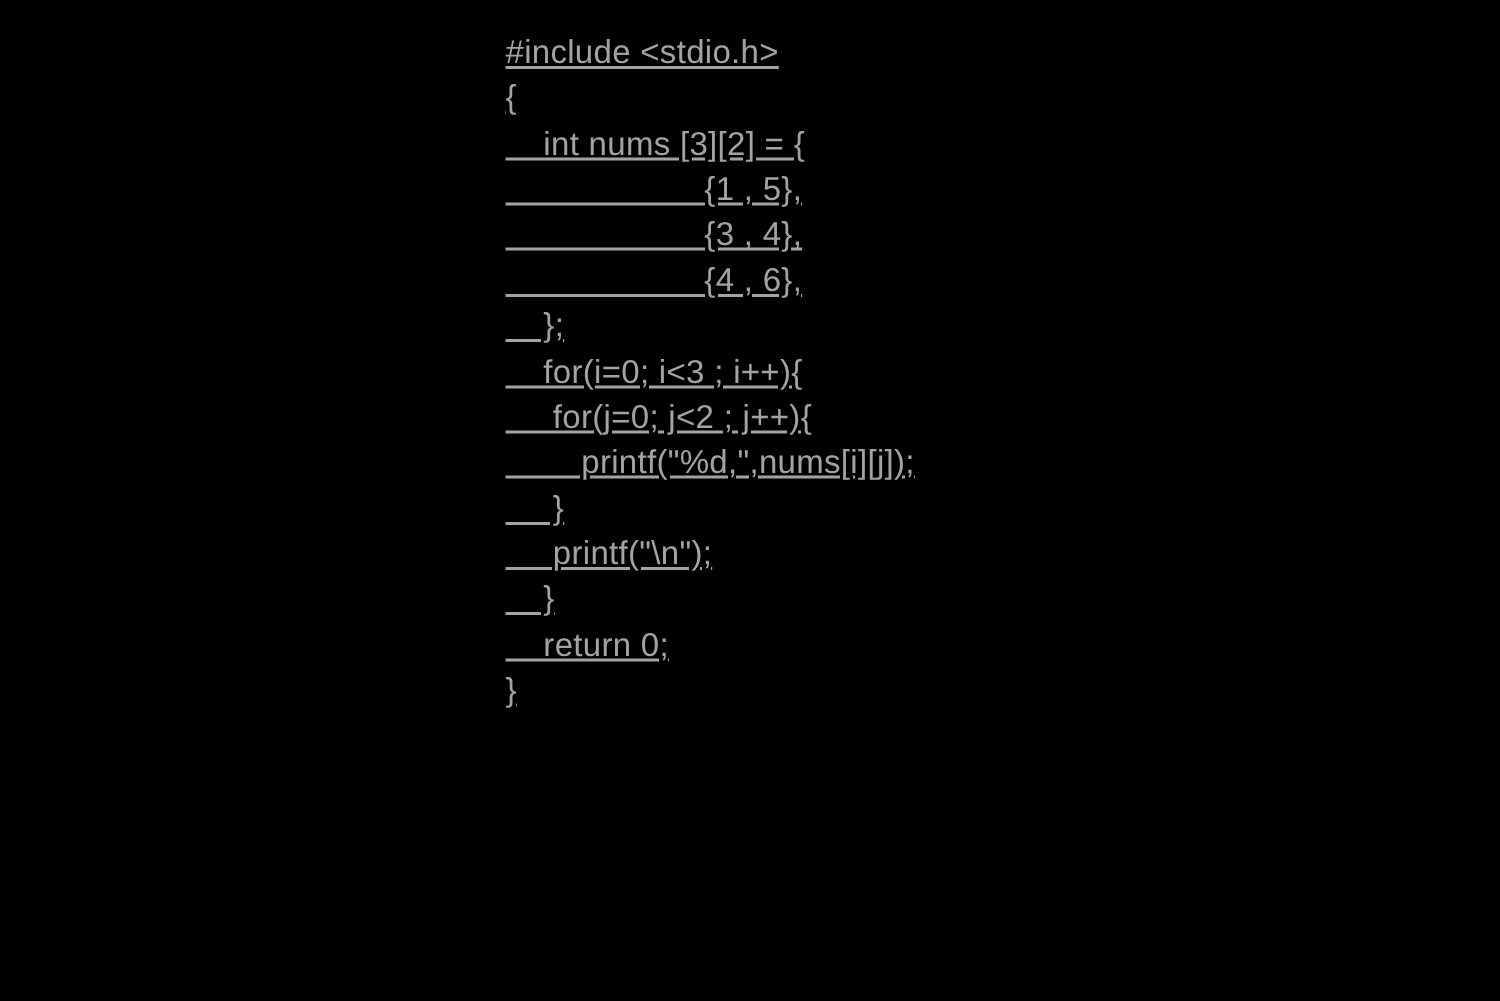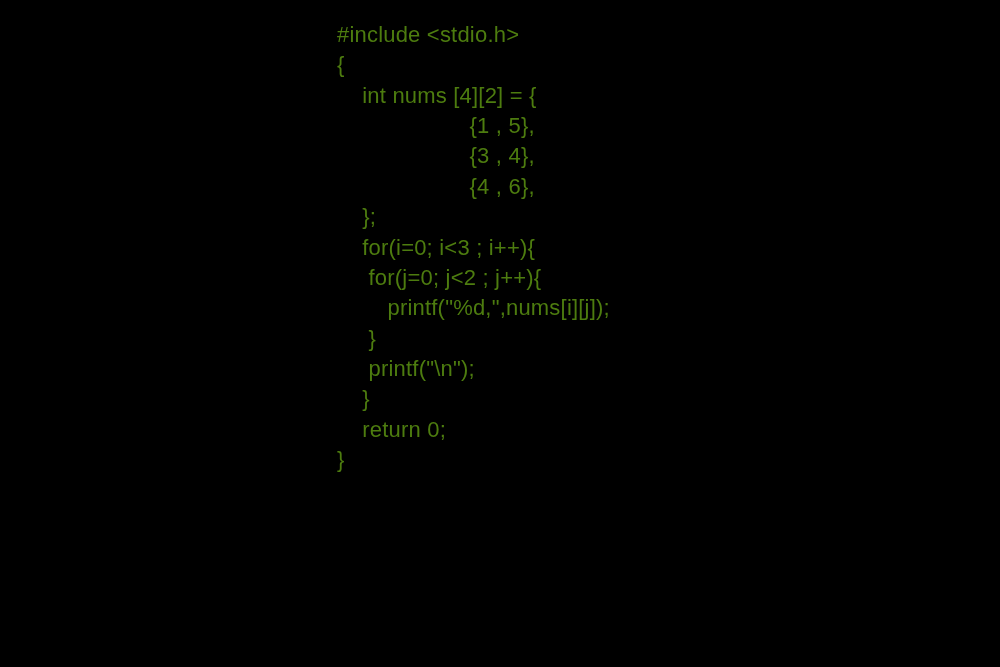--- a/index.html
+++ b/index.html
@@ -10,39 +10,40 @@
     body {
       background: #000000;
       width: 1000px;
       height: 667px;
       overflow: hidden;
       font-family: "Helvetica Neue", Helvetica, Arial, sans-serif;
     }
     .code-container {
       padding-top: 20px;
       padding-left: 337px;
-      color: #4d7c0f;
+      color: #a3a3a3;
       font-size: 22px;
       line-height: 1.38;
       font-weight: 400;
       letter-spacing: 0.2px;
+      text-decoration: underline;
     }
     .code-line {
       white-space: pre;
       display: block;
     }
   </style>
 </head>
 <body>
 
 <div class="code-container">
   <span class="code-line">#include &lt;stdio.h&gt;</span>
   <span class="code-line"></span>
   <span class="code-line">{</span>
-  <span class="code-line">    int nums [4][2] = {</span>
+  <span class="code-line">    int nums [3][2] = {</span>
   <span class="code-line">                     {1 , 5},</span>
   <span class="code-line">                     {3 , 4},</span>
   <span class="code-line">                     {4 , 6},</span>
   <span class="code-line">    };</span>
   <span class="code-line">    for(i=0; i&lt;3 ; i++){</span>
   <span class="code-line">     for(j=0; j&lt;2 ; j++){</span>
   <span class="code-line">        printf("%d,",nums[i][j]);</span>
   <span class="code-line">     }</span>
   <span class="code-line">     printf("\n");</span>
   <span class="code-line">    }</span>

